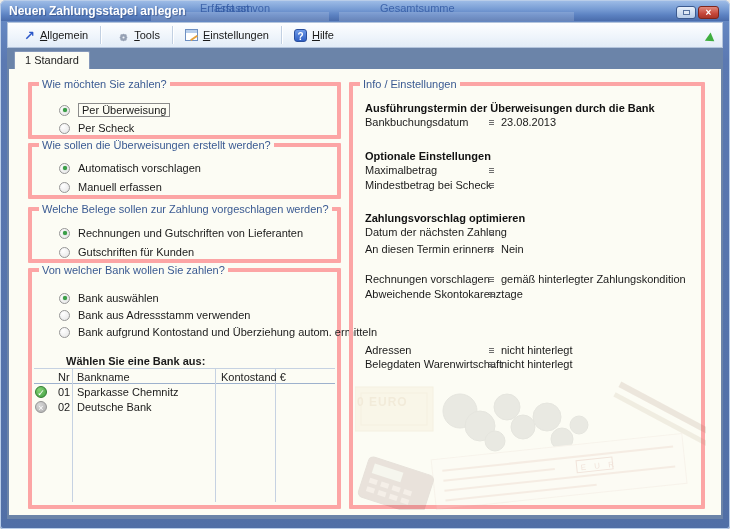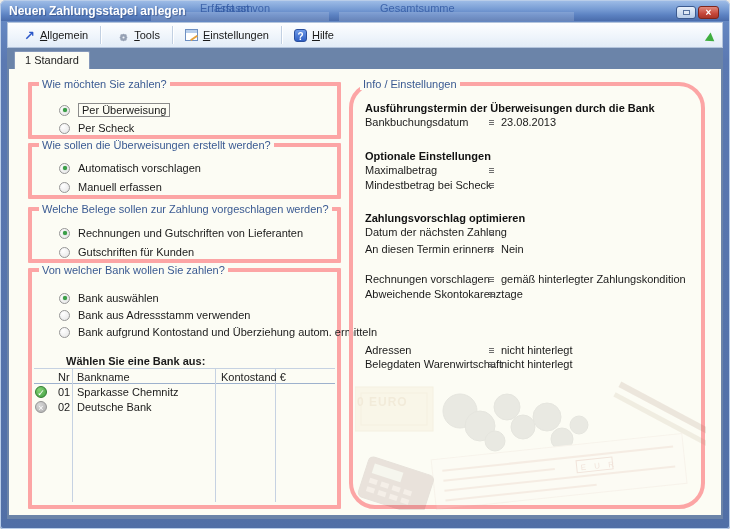--- a/index.html
+++ b/index.html
@@ -71,21 +71,21 @@
 
   
   .groupbox { position:absolute; border:4px solid #fca5a5; border-radius:1px; }
   .grouplabel { position:absolute; top:-8px; left:7px; background:#fcfcf4; padding:0 3px;
     color:#3a5a92; white-space:nowrap; }
   .g-left { left:19px; width:313px; }
   .g1 { top:13px;  height:57px; }
   .g2 { top:74px;  height:56px; }
   .g3 { top:138px; height:56px; }
   .g4 { top:199px; height:241px; }
-  .g-right { left:340px; width:356px; top:13px; height:427px;border-radius:26px; }
+  .g-right { left:340px; width:356px; top:13px; height:427px; }
 
   
   .radio-row { position:absolute; left:27px; height:14px; display:flex;
     align-items:center; gap:8px; }
   .radio { width:11px; height:11px; border-radius:50%; border:1px solid #969696;
     background:radial-gradient(circle at 35% 30%,#ffffff,#e4e4e4); position:relative;
     flex:0 0 auto; }
   .radio.on::after { content:""; position:absolute; left:2.5px; top:2.5px; width:4px;
     height:4px; border-radius:50%; background:#3aa047; box-shadow:0 0 1px #2c7d36; }
   .rlabel { white-space:nowrap; }

